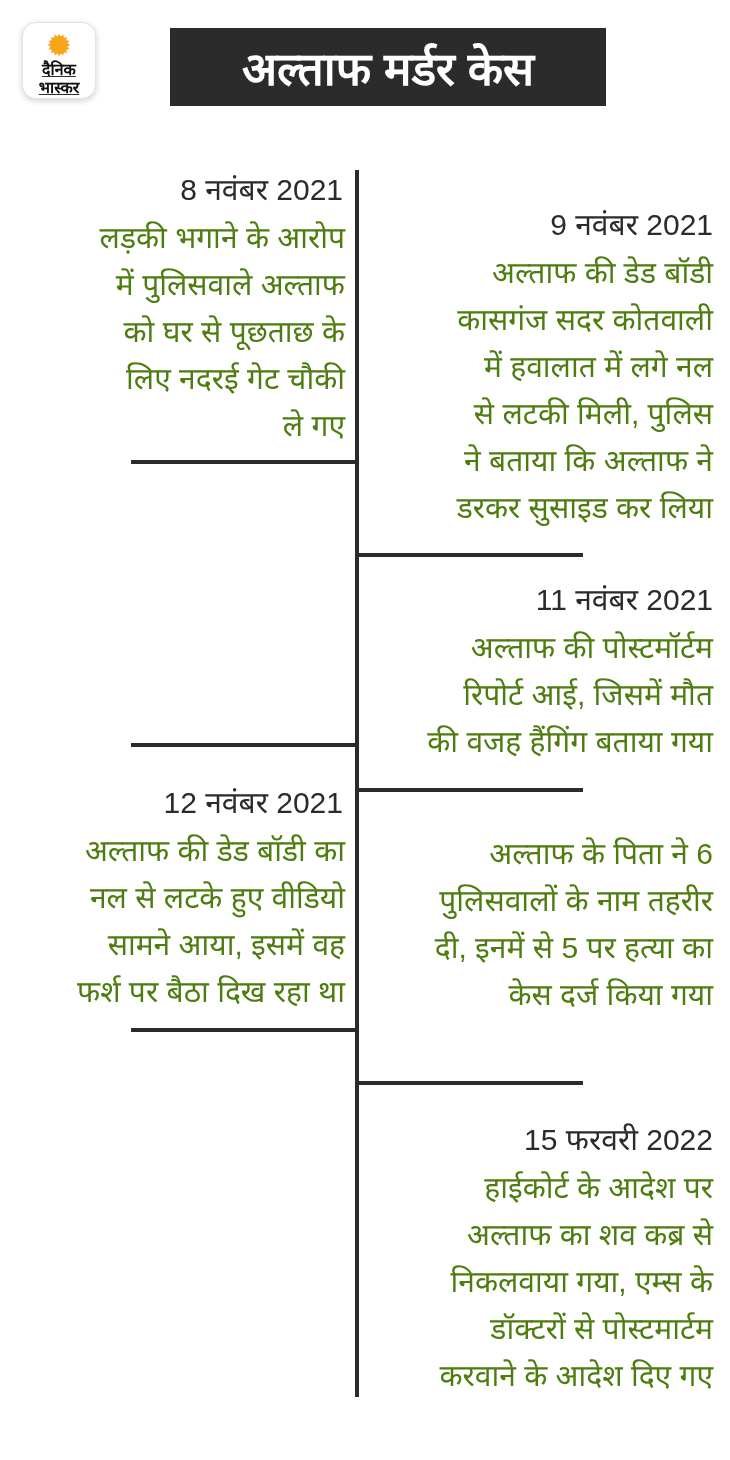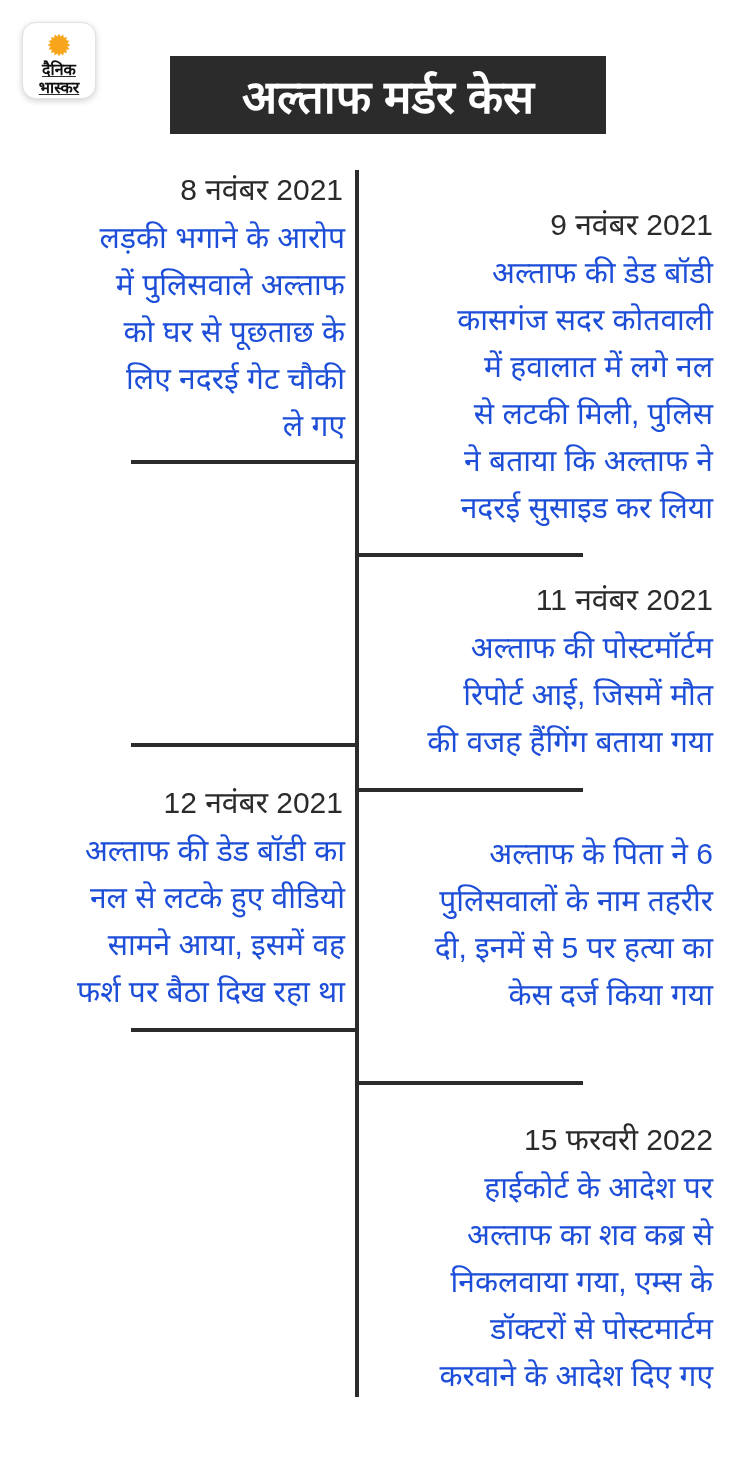--- a/index.html
+++ b/index.html
@@ -40,21 +40,21 @@
     line-height: 18px;
     color: #111111;
     margin-top: 1px;
     letter-spacing: 0;
     white-space: nowrap;
   }
 
   
   .banner {
     position: absolute;
-    left: 170px; top: 56px;
+    left: 170px; top: 28px;
     width: 436px; height: 78px;
     background: #2b2b2b;
     color: #ffffff;
     display: flex;
     align-items: center;
     justify-content: center;
     font-size: 46px;
     font-weight: 700;
     white-space: nowrap;
   }
@@ -93,21 +93,21 @@
     font-weight: 400;
     line-height: 40px;
     color: #2b2b2b;
     white-space: nowrap;
   }
   .entry.left .date { padding-right: 2px; }
   .entry .body {
     margin-top: 4px;
     font-size: 30px;
     line-height: 47px;
-    color: #1d4ed8;
+    color: #4d7c0f;
     white-space: pre-line;
   }
 </style>
 </head>
 <body>
 
 <div class="canvas">
 
   <div class="logo">
     <svg width="32" height="30" viewBox="0 0 40 40" aria-hidden="true">
@@ -147,21 +147,21 @@
 फर्श पर बैठा दिख रहा था</div>
   </div>
 
   <div class="entry right" style="top:205px">
     <div class="date">9 नवंबर 2021</div>
     <div class="body">अल्ताफ की डेड बॉडी
 कासगंज सदर कोतवाली
 में हवालात में लगे नल
 से लटकी मिली, पुलिस
 ने बताया कि अल्ताफ ने
-नदरई सुसाइड कर लिया</div>
+डरकर सुसाइड कर लिया</div>
   </div>
   <div class="entry right" style="top:580px">
     <div class="date">11 नवंबर 2021</div>
     <div class="body">अल्ताफ की पोस्टमॉर्टम
 रिपोर्ट आई, जिसमें मौत
 की वजह हैंगिंग बताया गया</div>
   </div>
   <div class="entry right" style="top:826px">
     <div class="body">अल्ताफ के पिता ने 6
 पुलिसवालों के नाम तहरीर

